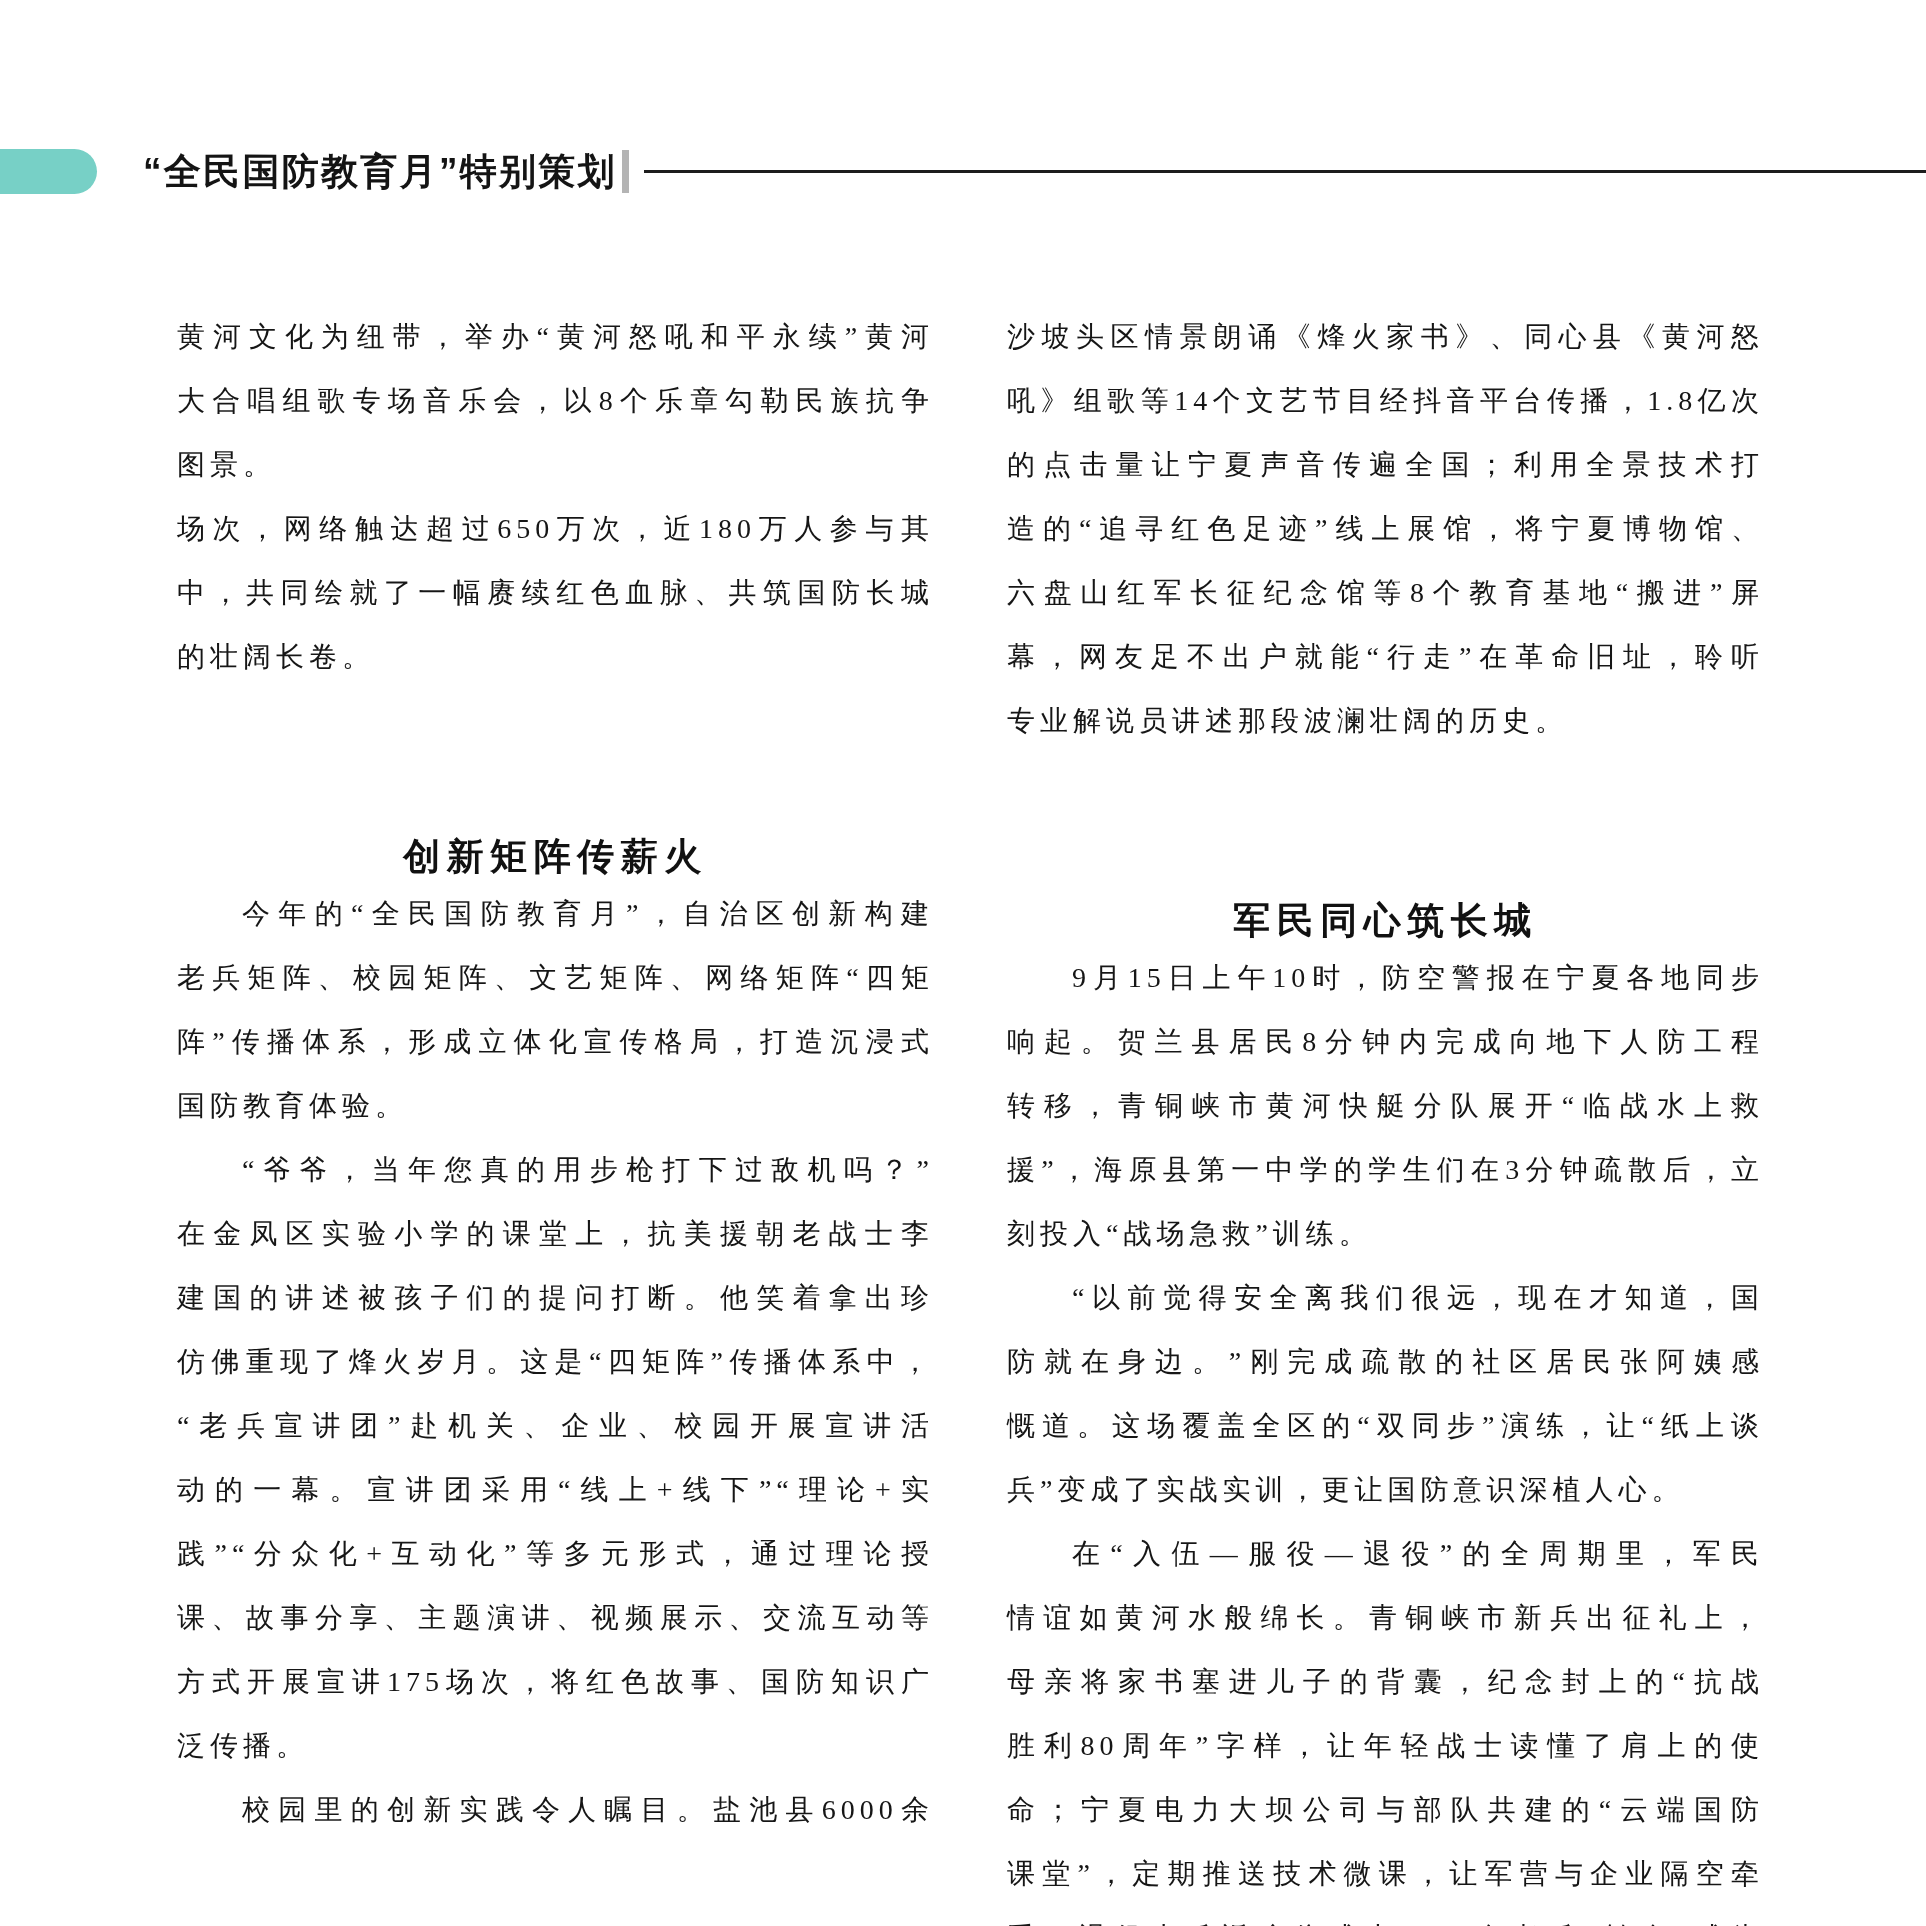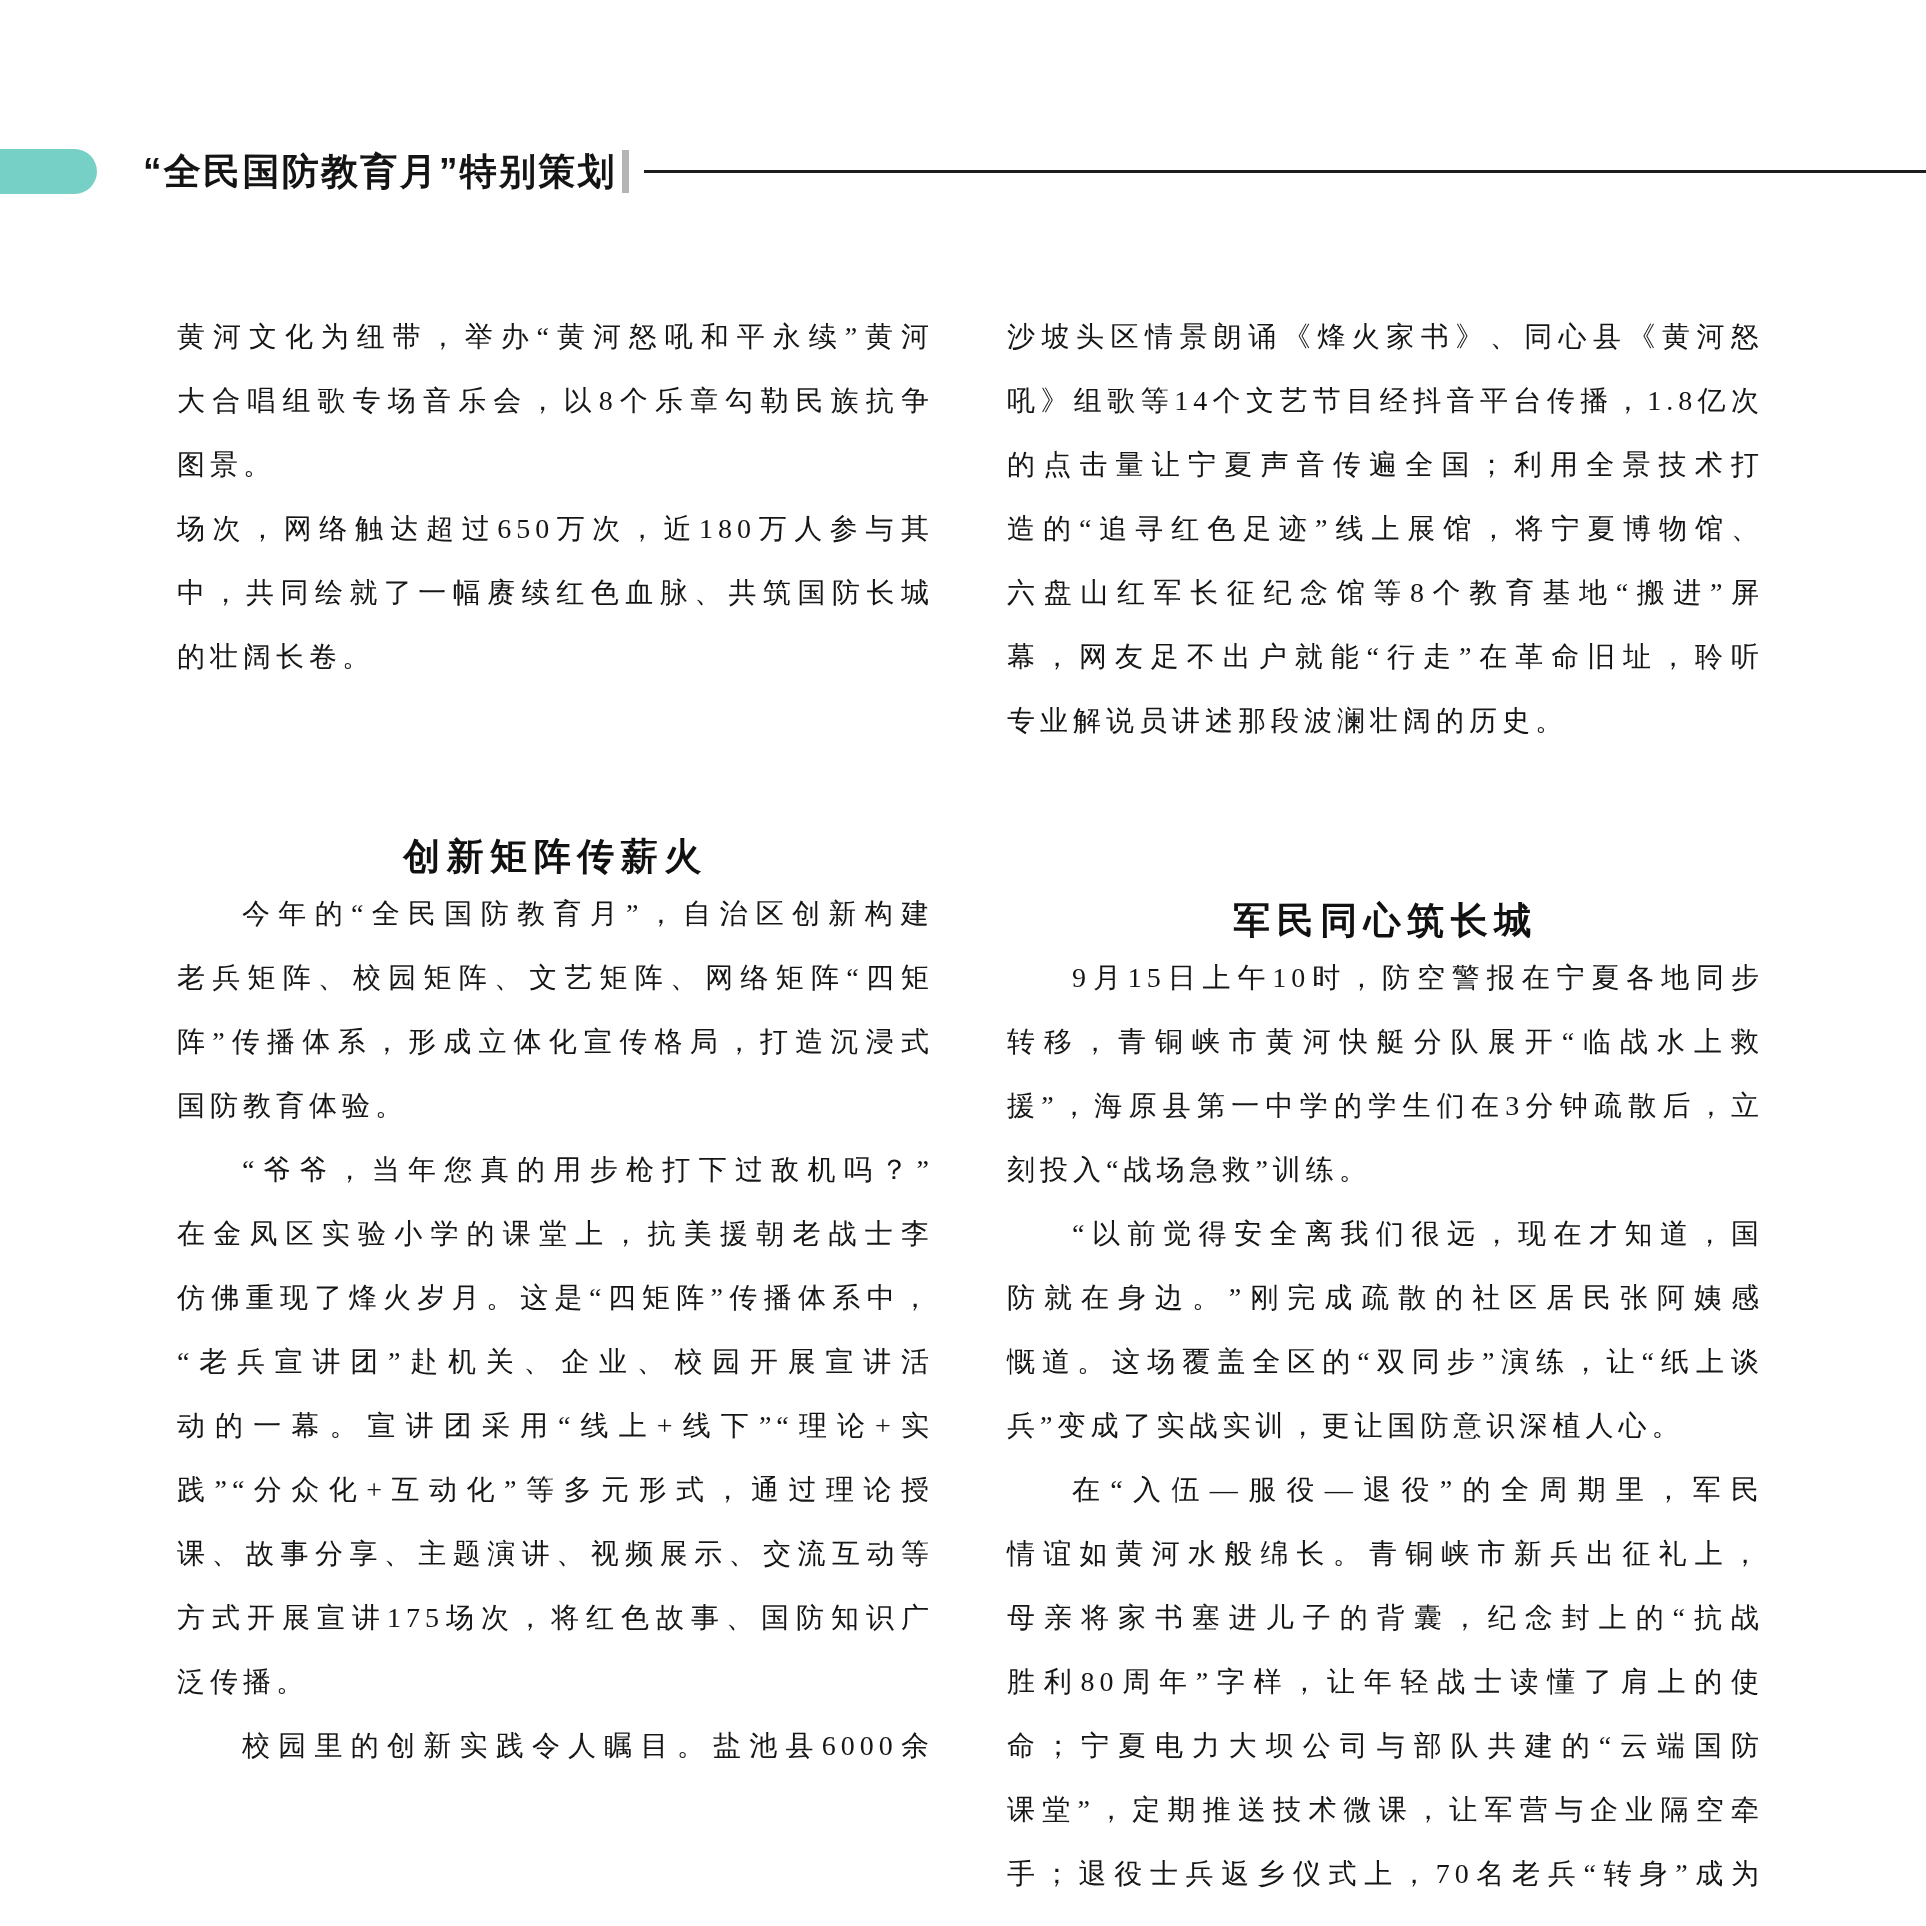--- a/index.html
+++ b/index.html
@@ -50,20 +50,21 @@
       <div class="tline pend">的壮阔长卷。</div>
       <div class="hblock">
         <span>创新矩阵传薪火</span>
       </div>
       <div class="tline ind">今年的“全民国防教育月”，自治区创新构建</div>
       <div class="tline">老兵矩阵、校园矩阵、文艺矩阵、网络矩阵“四矩</div>
       <div class="tline">阵”传播体系，形成立体化宣传格局，打造沉浸式</div>
       <div class="tline pend">国防教育体验。</div>
       <div class="tline ind">“爷爷，当年您真的用步枪打下过敌机吗？”</div>
       <div class="tline">在金凤区实验小学的课堂上，抗美援朝老战士李</div>
+      <div class="tline">建国的讲述被孩子们的提问打断。他笑着拿出珍</div>
       <div class="tline">仿佛重现了烽火岁月。这是“四矩阵”传播体系中，</div>
       <div class="tline">“老兵宣讲团”赴机关、企业、校园开展宣讲活</div>
       <div class="tline">动的一幕。宣讲团采用“线上+线下”“理论+实</div>
       <div class="tline">践”“分众化+互动化”等多元形式，通过理论授</div>
       <div class="tline">课、故事分享、主题演讲、视频展示、交流互动等</div>
       <div class="tline">方式开展宣讲175场次，将红色故事、国防知识广</div>
       <div class="tline pend">泛传播。</div>
       <div class="tline ind">校园里的创新实践令人瞩目。盐池县6000余</div>
     </div>
   <div class="col col-right" id="col-right">
@@ -71,20 +72,21 @@
       <div class="tline">吼》组歌等14个文艺节目经抖音平台传播，1.8亿次</div>
       <div class="tline">的点击量让宁夏声音传遍全国；利用全景技术打</div>
       <div class="tline">造的“追寻红色足迹”线上展馆，将宁夏博物馆、</div>
       <div class="tline">六盘山红军长征纪念馆等8个教育基地“搬进”屏</div>
       <div class="tline">幕，网友足不出户就能“行走”在革命旧址，聆听</div>
       <div class="tline pend">专业解说员讲述那段波澜壮阔的历史。</div>
       <div class="hblock">
         <span>军民同心筑长城</span>
       </div>
       <div class="tline ind">9月15日上午10时，防空警报在宁夏各地同步</div>
+      <div class="tline">响起。贺兰县居民8分钟内完成向地下人防工程</div>
       <div class="tline">转移，青铜峡市黄河快艇分队展开“临战水上救</div>
       <div class="tline">援”，海原县第一中学的学生们在3分钟疏散后，立</div>
       <div class="tline pend">刻投入“战场急救”训练。</div>
       <div class="tline ind">“以前觉得安全离我们很远，现在才知道，国</div>
       <div class="tline">防就在身边。”刚完成疏散的社区居民张阿姨感</div>
       <div class="tline">慨道。这场覆盖全区的“双同步”演练，让“纸上谈</div>
       <div class="tline pend">兵”变成了实战实训，更让国防意识深植人心。</div>
       <div class="tline ind">在“入伍—服役—退役”的全周期里，军民</div>
       <div class="tline">情谊如黄河水般绵长。青铜峡市新兵出征礼上，</div>
       <div class="tline">母亲将家书塞进儿子的背囊，纪念封上的“抗战</div>

